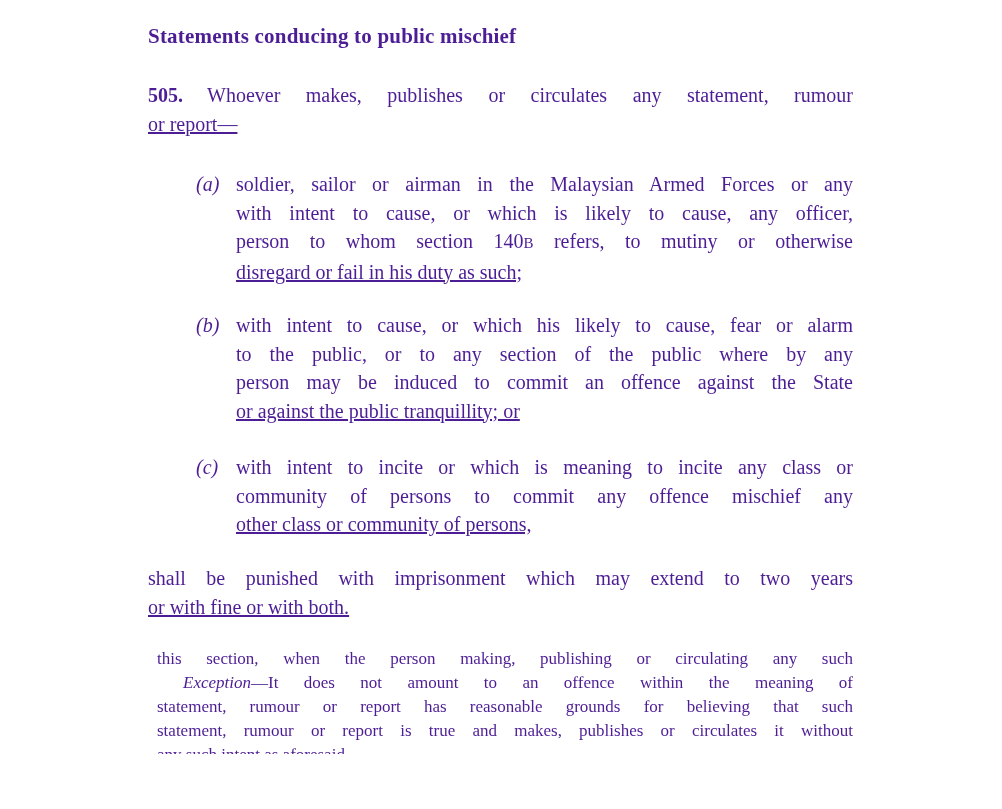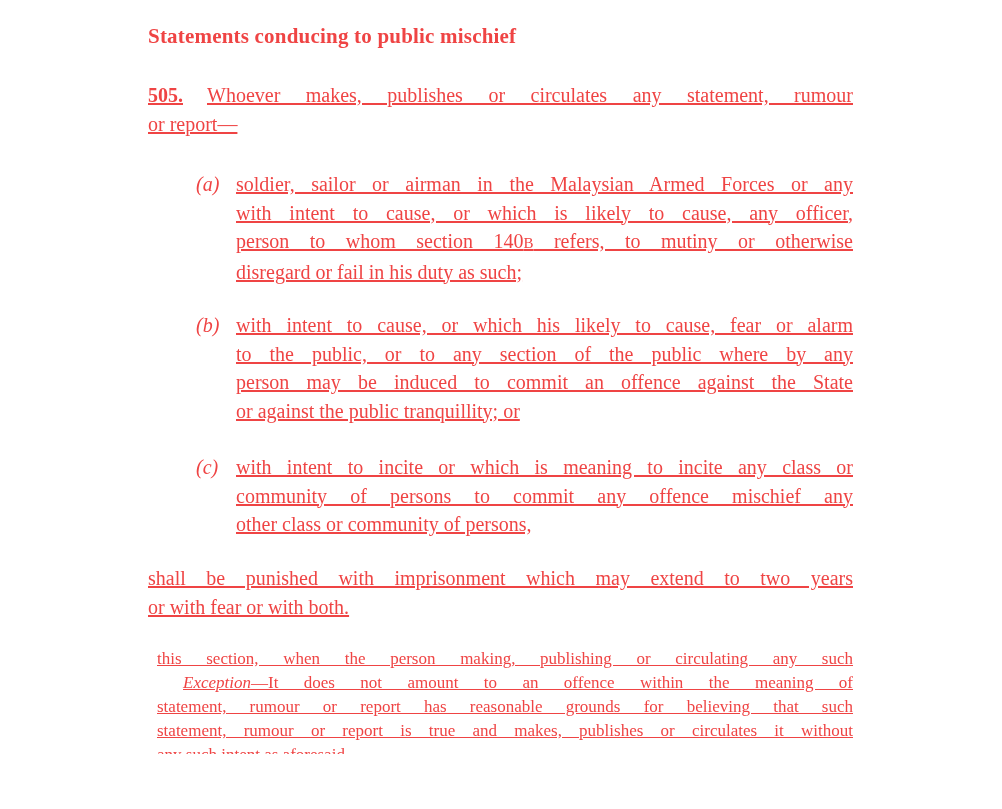--- a/index.html
+++ b/index.html
@@ -1,21 +1,21 @@
 <!DOCTYPE html>
 <html><head>
 <meta charset="utf-8">
 <style>
   html, body { margin: 0; padding: 0; background: #ffffff; }
   .page {
     position: relative;
     width: 1002px;
     height: 754px;
     background: #ffffff;
-    color: #ef4444;
+    color: #4c1d95;
     font-family: "Liberation Serif", serif;
     overflow: hidden;
   }
   .heading {
     position: absolute;
     left: 148px;
     top: 22px;
     margin: 0;
     font-size: 21px;
     line-height: 28px;
@@ -24,21 +24,20 @@
     white-space: nowrap;
   }
   .block {
     position: absolute;
     font-size: 20px;
     line-height: 28.5px;
   }
   .jline {
     text-align: justify;
     text-align-last: justify;
-    text-decoration: underline;
   }
   .plainline { text-align: left; text-decoration: underline; }
   .num { font-weight: 700; }
   .tab { display: inline-block; width: 24px; }
   .opening { left: 148px; top: 81px;  width: 705px; }
   .clause-a { left: 236px; top: 170px; width: 617px; }
   .clause-b { left: 236px; top: 311px; width: 617px; }
   .clause-c { left: 236px; top: 453px; width: 617px; }
   .closing  { left: 148px; top: 564px; width: 705px; }
   .marker {
@@ -89,21 +88,21 @@
 
   <div class="block clause-c">
     <span class="marker">(c)</span>
     <div class="jline">with intent to incite or which is meaning to incite any class or</div>
     <div class="jline">community of persons to commit any offence mischief any</div>
     <div class="plainline">other class or community of persons,</div>
   </div>
 
   <div class="block closing">
     <div class="jline">shall be punished with imprisonment which may extend to two years</div>
-    <div class="plainline">or with fear or with both.</div>
+    <div class="plainline">or with fine or with both.</div>
   </div>
 
   <div class="exception">
     <div class="jline">this section, when the person making, publishing or circulating any such</div>
     <div class="jline"><span class="findent"></span><span class="ital">Exception</span><span>—It does not amount to an offence within the meaning of</span></div>
     <div class="jline">statement, rumour or report has reasonable grounds for believing that such</div>
     <div class="jline">statement, rumour or report is true and makes, publishes or circulates it without</div>
     <div class="plainline">any such intent as aforesaid.</div>
   </div>
 

